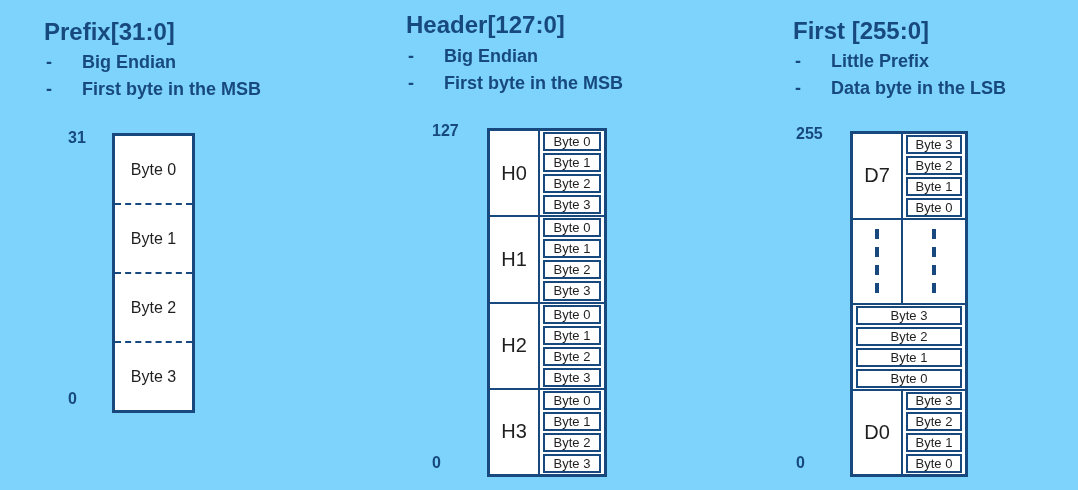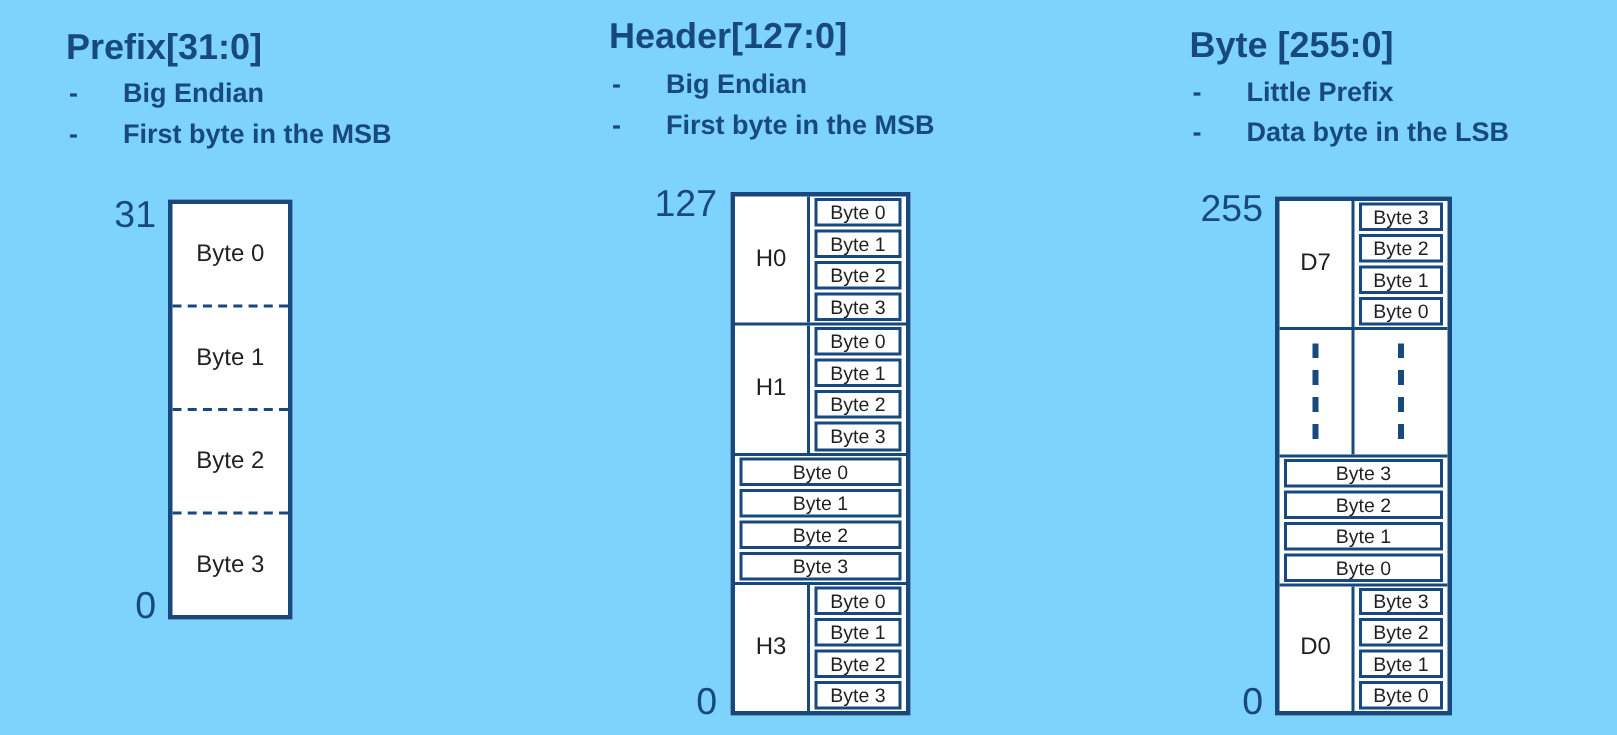--- a/index.html
+++ b/index.html
@@ -23,23 +23,23 @@
   .bullet{
     position:absolute;
     display:flex;
     font-size:18px;font-weight:600;
     color:var(--navy);
     white-space:nowrap;
   }
   .marker{width:36px;flex:0 0 36px;}
   .bitlabel{
     position:absolute;
-    font-size:25px;font-weight:400;
+    font-size:16px;font-weight:700;
     color:var(--navy);
-    text-align:right;
+    text-align:left;
     white-space:nowrap;
   }
   
   .pbox{
     position:absolute;left:112px;top:133px;width:83px;height:280px;
     border:3px solid var(--navy);
     box-sizing:border-box;
     display:flex;flex-direction:column;
     background:#fff;
   }
@@ -61,21 +61,21 @@
   .group{
     flex:1;min-height:0;
     display:flex;
     border-bottom:2px solid var(--navy);
   }
   .group:last-child{border-bottom:none;}
   .gl{
     flex:0 0 50px;width:50px;
     border-right:2px solid var(--navy);
     display:flex;align-items:center;justify-content:center;
-    font-size:16px;color:var(--cell-text);
+    font-size:20px;color:var(--cell-text);
     box-sizing:border-box;
   }
   .bs{
     flex:1;min-width:0;
     display:flex;flex-direction:column;
     padding:1px 3px;gap:2px;
     box-sizing:border-box;
   }
   .bc{
     flex:1;min-height:0;
@@ -140,39 +140,40 @@
     <div class="group">
       <div class="gl">H1</div>
       <div class="bs">
         <div class="bc">Byte 0</div>
         <div class="bc">Byte 1</div>
         <div class="bc">Byte 2</div>
         <div class="bc">Byte 3</div>
       </div>
     </div>
     <div class="group">
+      <div class="gl">H2</div>
       <div class="bs">
         <div class="bc">Byte 0</div>
         <div class="bc">Byte 1</div>
         <div class="bc">Byte 2</div>
         <div class="bc">Byte 3</div>
       </div>
     </div>
     <div class="group">
       <div class="gl">H3</div>
       <div class="bs">
         <div class="bc">Byte 0</div>
         <div class="bc">Byte 1</div>
         <div class="bc">Byte 2</div>
         <div class="bc">Byte 3</div>
       </div>
     </div>
   </div>
 
-  <div class="title" style="left:793px;top:17px">Byte [255:0]</div>
+  <div class="title" style="left:793px;top:17px">First [255:0]</div>
   <div class="bullet" style="left:795px;top:51px">
     <span class="marker">-</span>
     <span class="btext">Little Prefix</span>
   </div>
   <div class="bullet" style="left:795px;top:78px">
     <span class="marker">-</span>
     <span class="btext">Data byte in the LSB</span>
   </div>
   <div class="bitlabel" style="left:796px;top:125px;width:46px">255</div>
   <div class="bitlabel" style="left:796px;top:454px;width:46px">0</div>

